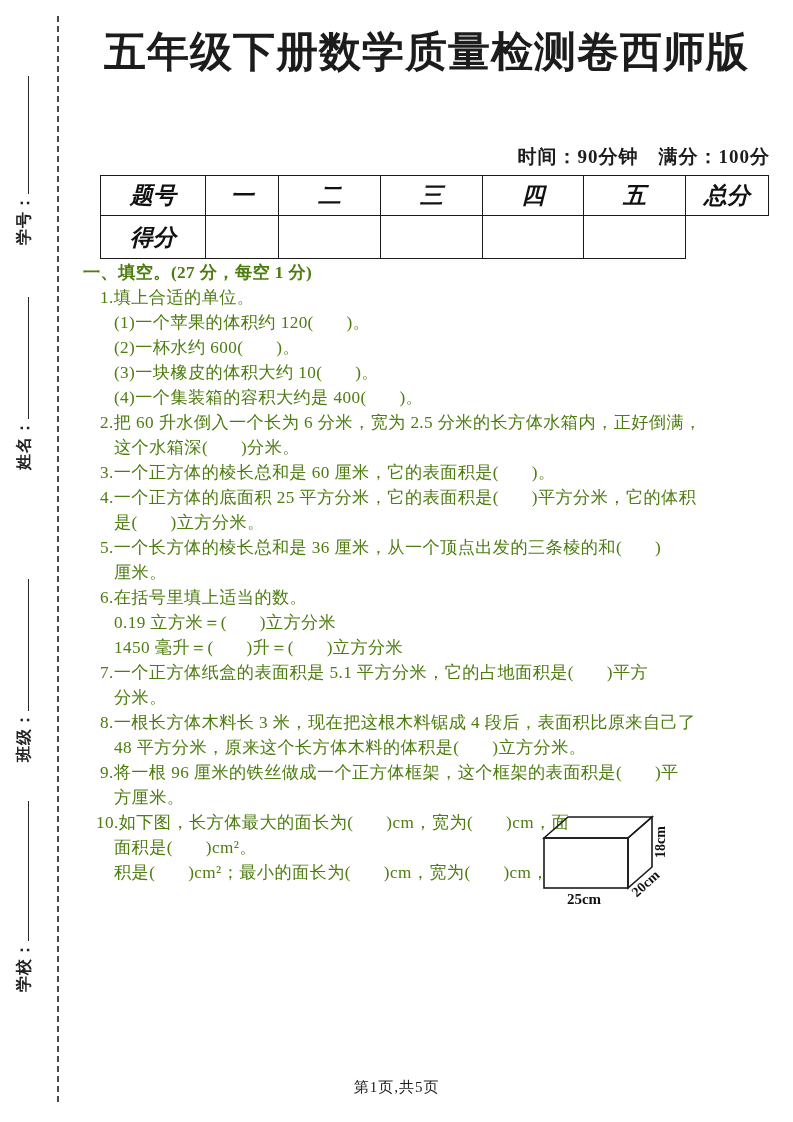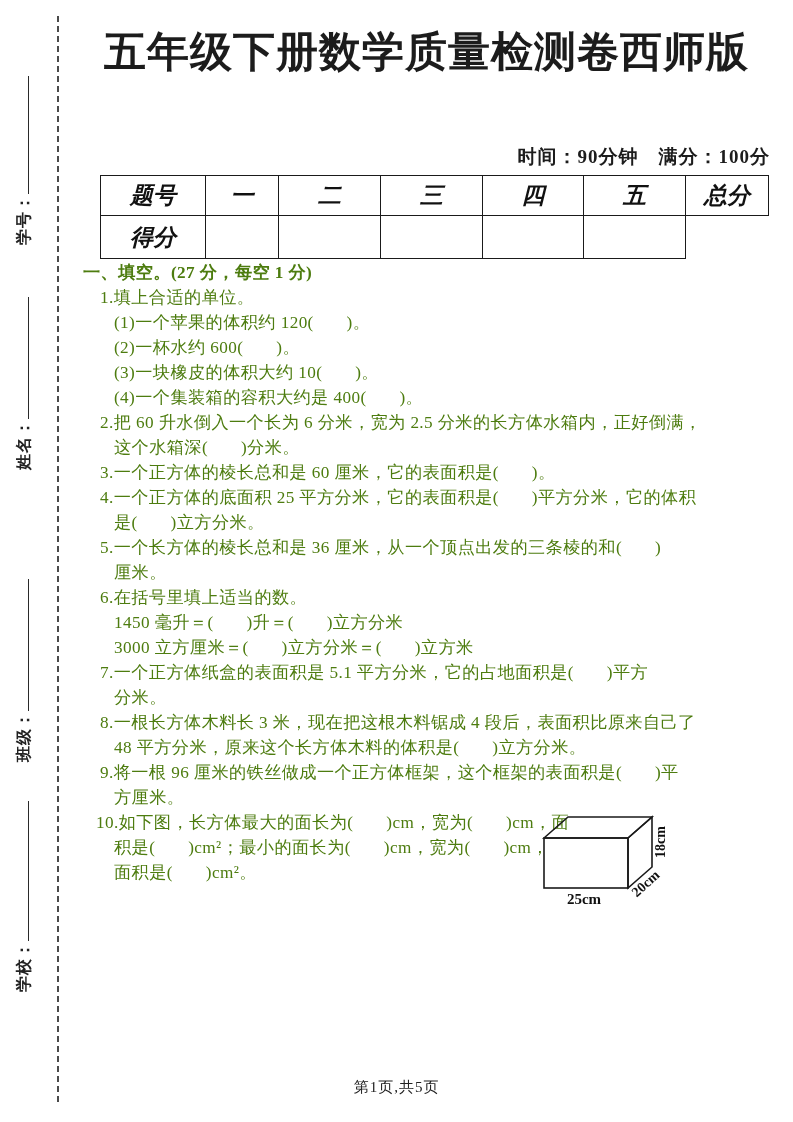--- a/index.html
+++ b/index.html
@@ -140,31 +140,31 @@
     <div class="q-line ind2">(3)一块橡皮的体积大约 10(       )。</div>
     <div class="q-line ind2">(4)一个集装箱的容积大约是 400(       )。</div>
     <div class="q-line ind1">2.把 60 升水倒入一个长为 6 分米，宽为 2.5 分米的长方体水箱内，正好倒满，</div>
     <div class="q-line ind2">这个水箱深(       )分米。</div>
     <div class="q-line ind1">3.一个正方体的棱长总和是 60 厘米，它的表面积是(       )。</div>
     <div class="q-line ind1">4.一个正方体的底面积 25 平方分米，它的表面积是(       )平方分米，它的体积</div>
     <div class="q-line ind2">是(       )立方分米。</div>
     <div class="q-line ind1">5.一个长方体的棱长总和是 36 厘米，从一个顶点出发的三条棱的和(       )</div>
     <div class="q-line ind2">厘米。</div>
     <div class="q-line ind1">6.在括号里填上适当的数。</div>
+    <div class="q-line ind2">0.19 立方米＝(       )立方分米</div>
     <div class="q-line ind2">1450 毫升＝(       )升＝(       )立方分米</div>
-    <div class="q-line ind2">3000 立方厘米＝(       )立方分米＝(       )立方米</div>
     <div class="q-line ind1">7.一个正方体纸盒的表面积是 5.1 平方分米，它的占地面积是(       )平方</div>
     <div class="q-line ind2">分米。</div>
     <div class="q-line ind1">8.一根长方体木料长 3 米，现在把这根木料锯成 4 段后，表面积比原来自己了</div>
     <div class="q-line ind2">48 平方分米，原来这个长方体木料的体积是(       )立方分米。</div>
     <div class="q-line ind1">9.将一根 96 厘米的铁丝做成一个正方体框架，这个框架的表面积是(       )平</div>
     <div class="q-line ind2">方厘米。</div>
     <div class="q-line ind10">10.如下图，长方体最大的面长为(       )cm，宽为(       )cm，面</div>
+    <div class="q-line ind2">面积是(       )cm²。</div>
     <div class="q-line ind2">积是(       )cm²；最小的面长为(       )cm，宽为(       )cm，</div>
-    <div class="q-line ind2">面积是(       )cm²。</div>
   </div>
 
   <div class="figure-box">
     <svg width="135" height="105" viewBox="0 0 135 105">
       <rect x="6" y="32" width="84" height="50" fill="none" stroke="#1a1a1a" stroke-width="1.6"></rect>
       <polygon points="6,32 30,11 114,11 90,32" fill="none" stroke="#1a1a1a" stroke-width="1.6"></polygon>
       <polygon points="90,32 114,11 114,61 90,82" fill="none" stroke="#1a1a1a" stroke-width="1.6"></polygon>
       <text x="46" y="98" font-size="15" text-anchor="middle">25cm</text>
       <text x="108" y="82" font-size="14" text-anchor="middle" transform="rotate(-42 108 78)">20cm</text>
       <text x="123" y="40" font-size="14" text-anchor="middle" transform="rotate(-90 123 36)">18cm</text>

